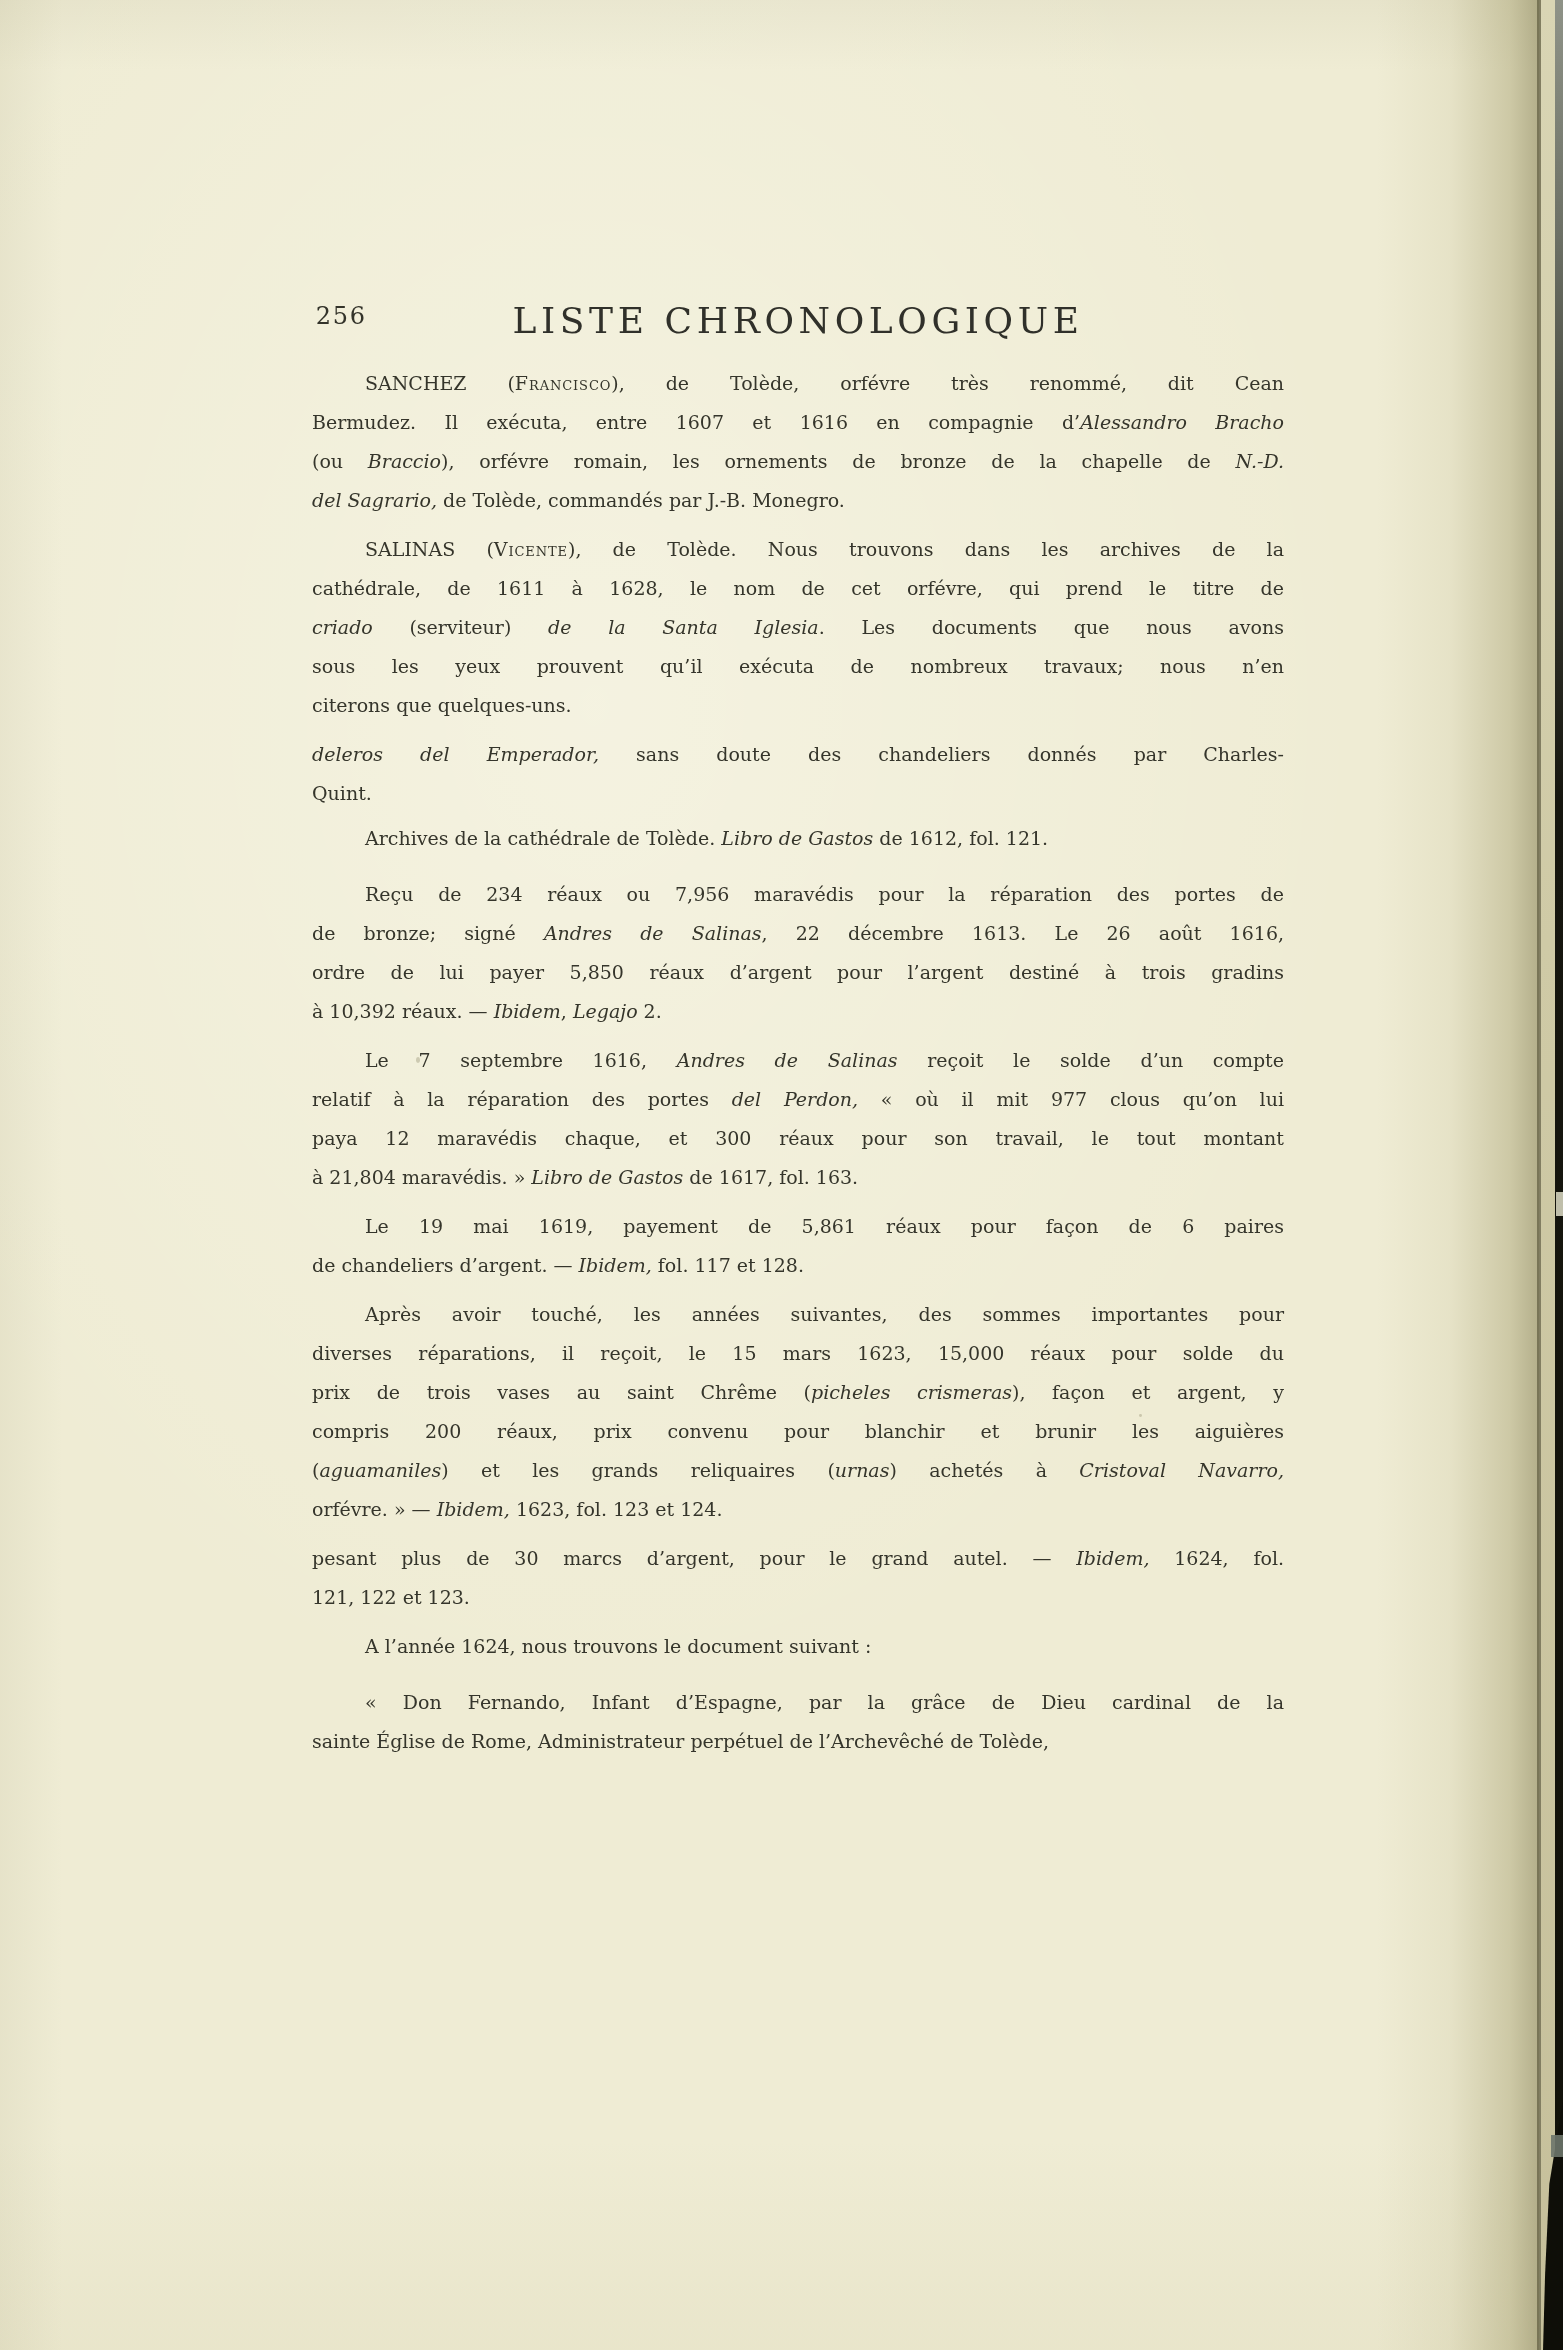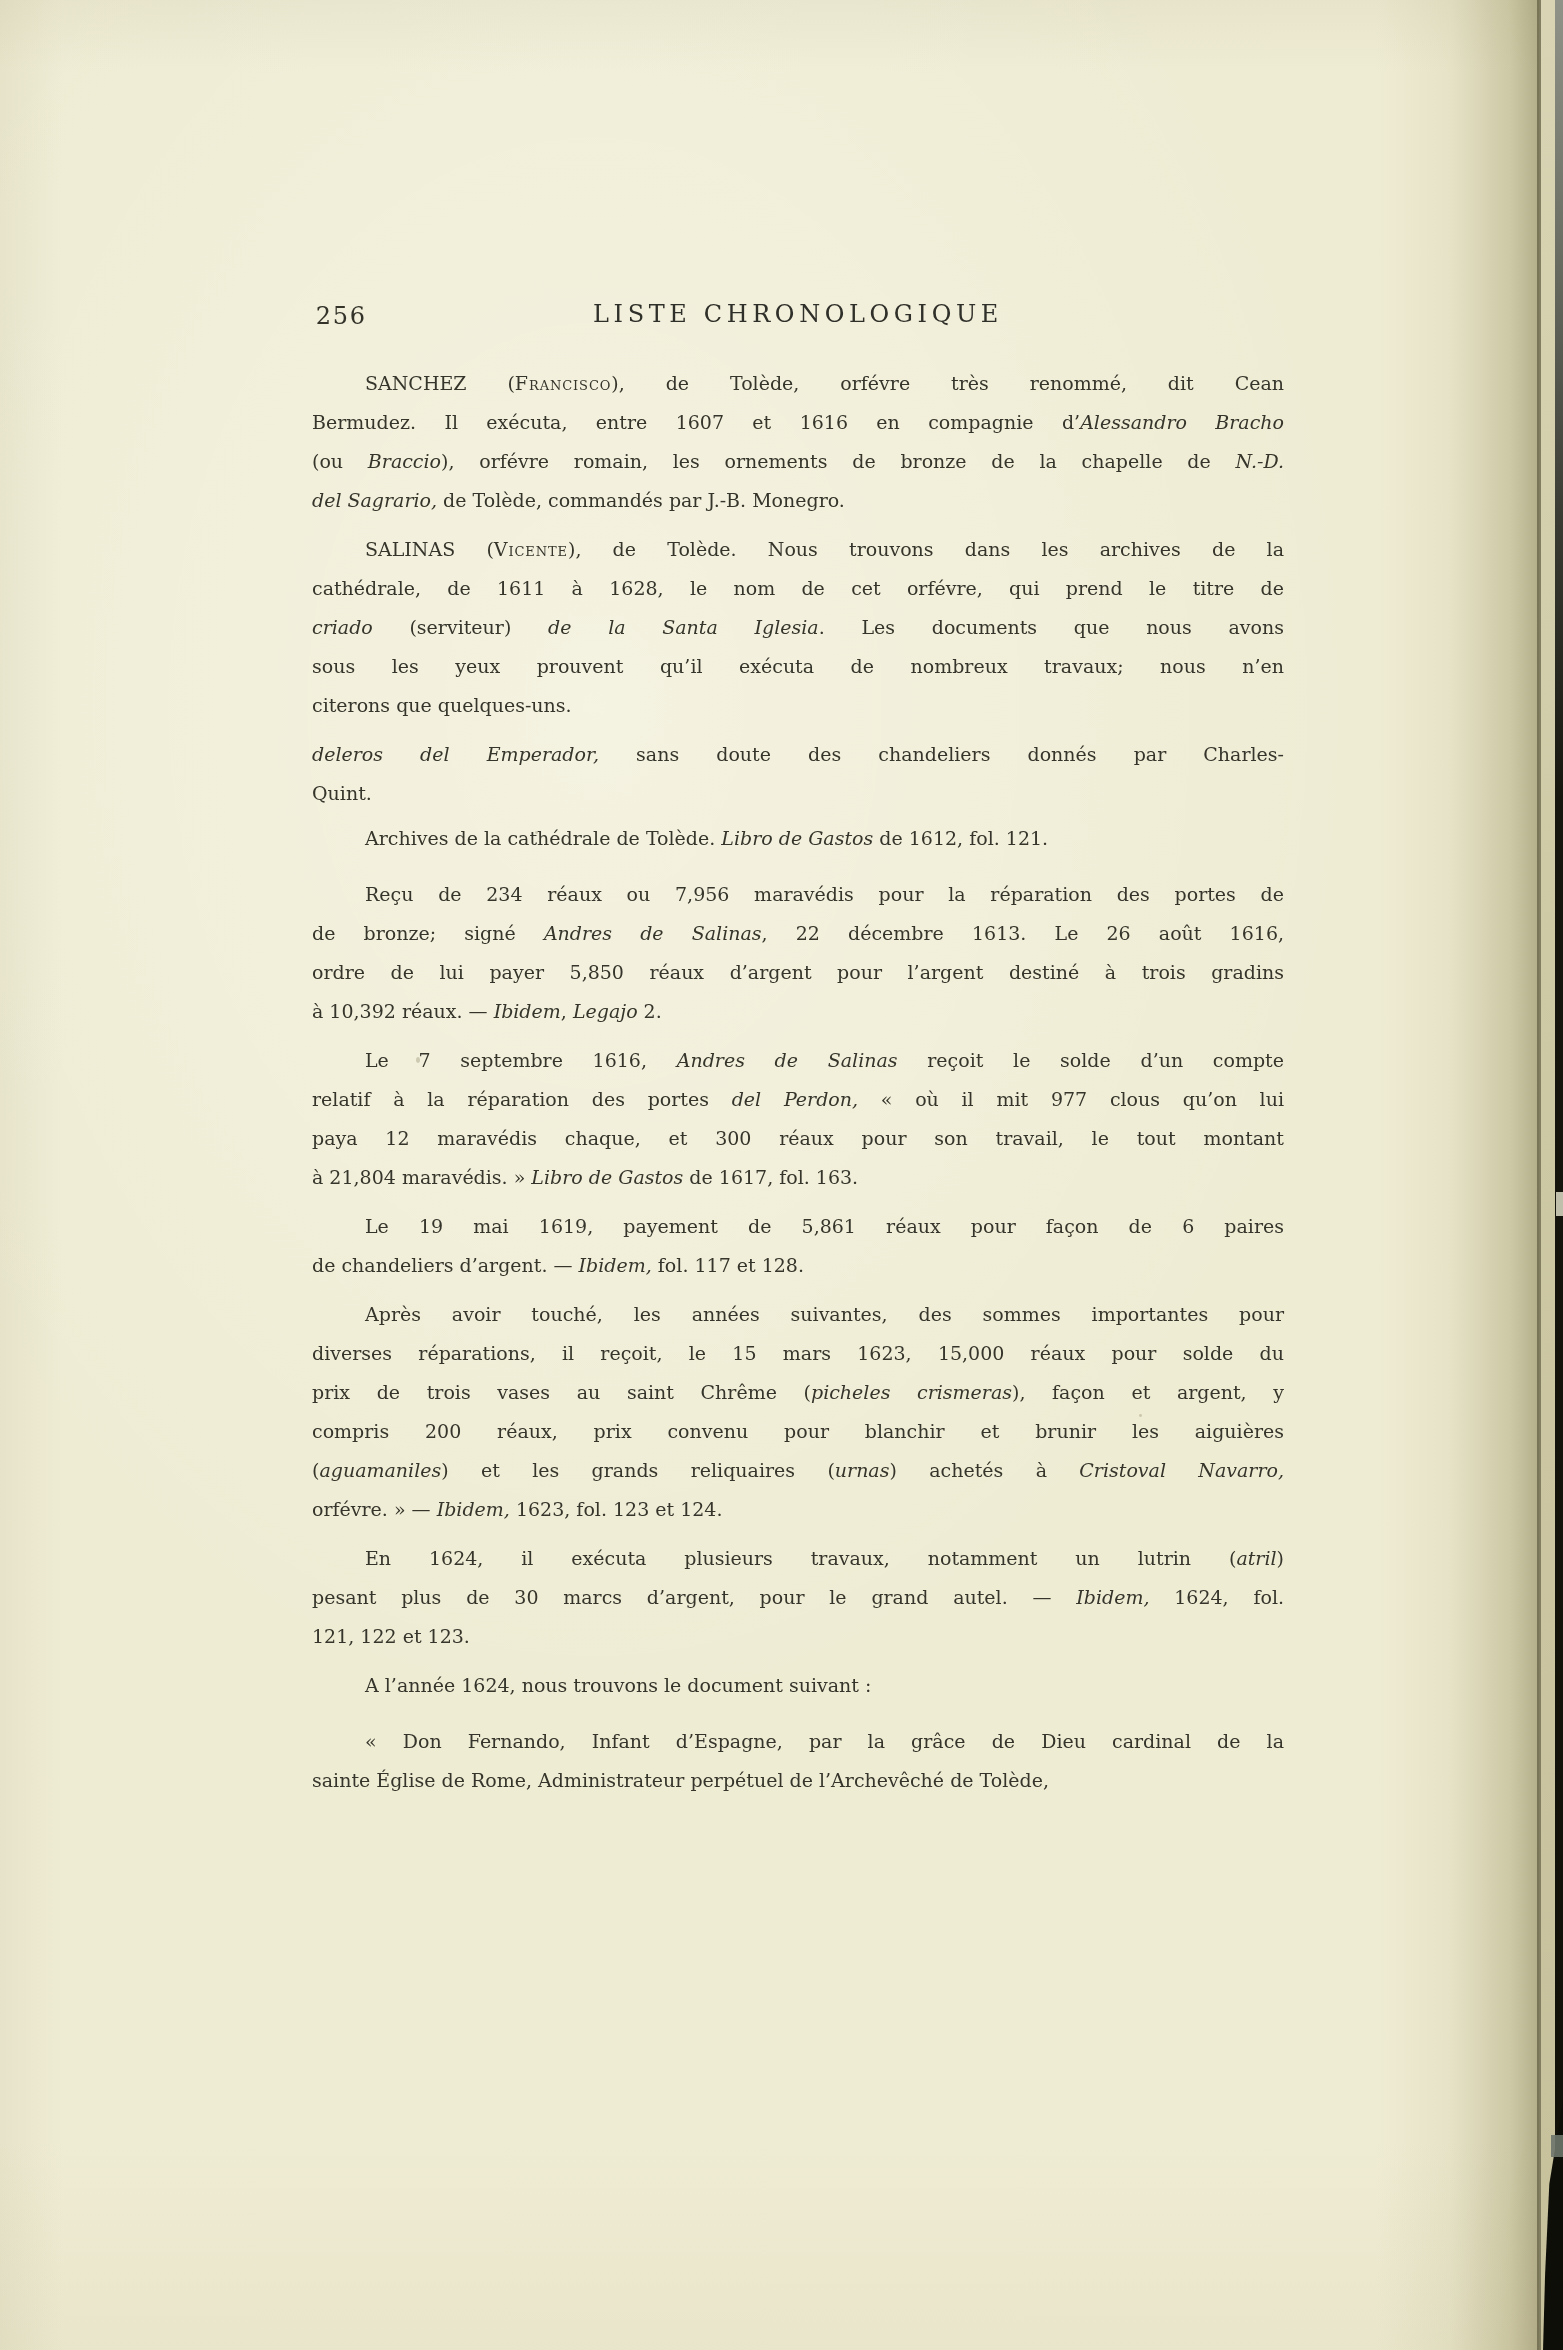--- a/index.html
+++ b/index.html
@@ -25,21 +25,21 @@
   .edge-strip{position:absolute;top:0;bottom:0;left:1555px;width:9.2px;
     background:linear-gradient(180deg,#8f9388 0%,#6c7065 10%,#3a3c33 22%,#16160f 34%,#111109 100%);}
   .corner-wedge{position:absolute;left:1543px;top:2094px;width:21px;height:257px;background:#0e0e08;
     clip-path:polygon(100% 0, 30% 35%, 10% 70%, 0 100%, 100% 100%);}
   .edge-notch-light{position:absolute;left:1556px;top:1192px;width:8.3px;height:24px;background:#d3d1bd;opacity:0.9;}
   .edge-notch-gray{position:absolute;left:1551px;top:2135px;width:13px;height:22px;background:#6d756c;opacity:0.9;}
 
   
   .header-row{position:absolute;top:300px;left:312px;width:972px;height:31px;color:#33332a;}
   .page-number{position:absolute;left:3.7px;top:1.8px;font-size:24px;letter-spacing:1.8px;}
-  .running-title{position:absolute;left:0;right:0;top:0;text-align:center;font-size:24px;letter-spacing:4.6px;color:#30302a;}
+  .running-title{position:absolute;left:0;right:0;top:0;text-align:center;font-size:36px;letter-spacing:4.6px;color:#30302a;}
 
   
   .text-block{position:absolute;left:312px;top:364px;width:972px;color:#35352b;
     font-size:19px;line-height:39px;}
   .para{margin:0 0 0 0;}
   .para.normal{margin-top:10px;}
   .para.medium{margin-top:5.5px;}
   .para.tight{margin-top:17px;}
   .para.flush{margin-top:0;}
   .line{text-align:justify;text-align-last:justify;text-justify:inter-word;white-space:normal;}
@@ -111,21 +111,20 @@
     </div>
     <div class="para normal">
       <div class="line first">Après avoir touché, les années suivantes, des sommes importantes pour</div>
       <div class="line">diverses réparations, il reçoit, le 15 mars 1623, 15,000 réaux pour solde du</div>
       <div class="line">prix de trois vases au saint Chrême (<i>picheles crismeras</i>), façon et argent, y</div>
       <div class="line">compris 200 réaux, prix convenu pour blanchir et brunir les aiguières</div>
       <div class="line">(<i>aguamaniles</i>) et les grands reliquaires (<i>urnas</i>) achetés à <i>Cristoval Navarro,</i></div>
       <div class="line last">orfévre. » — <i>Ibidem,</i> 1623, fol. 123 et 124.</div>
     </div>
     <div class="para normal">
-      <div class="line first">En 1624, il exécuta plusieurs travaux, notamment un lutrin (<i>atril</i>)</div>
       <div class="line">pesant plus de 30 marcs d’argent, pour le grand autel. — <i>Ibidem,</i> 1624, fol.</div>
       <div class="line last">121, 122 et 123.</div>
     </div>
     <div class="para normal">
       <div class="line first last">A l’année 1624, nous trouvons le document suivant :</div>
     </div>
     <div class="para tight">
       <div class="line first">« Don Fernando, Infant d’Espagne, par la grâce de Dieu cardinal de la</div>
       <div class="line last">sainte Église de Rome, Administrateur perpétuel de l’Archevêché de Tolède,</div>
     </div>

